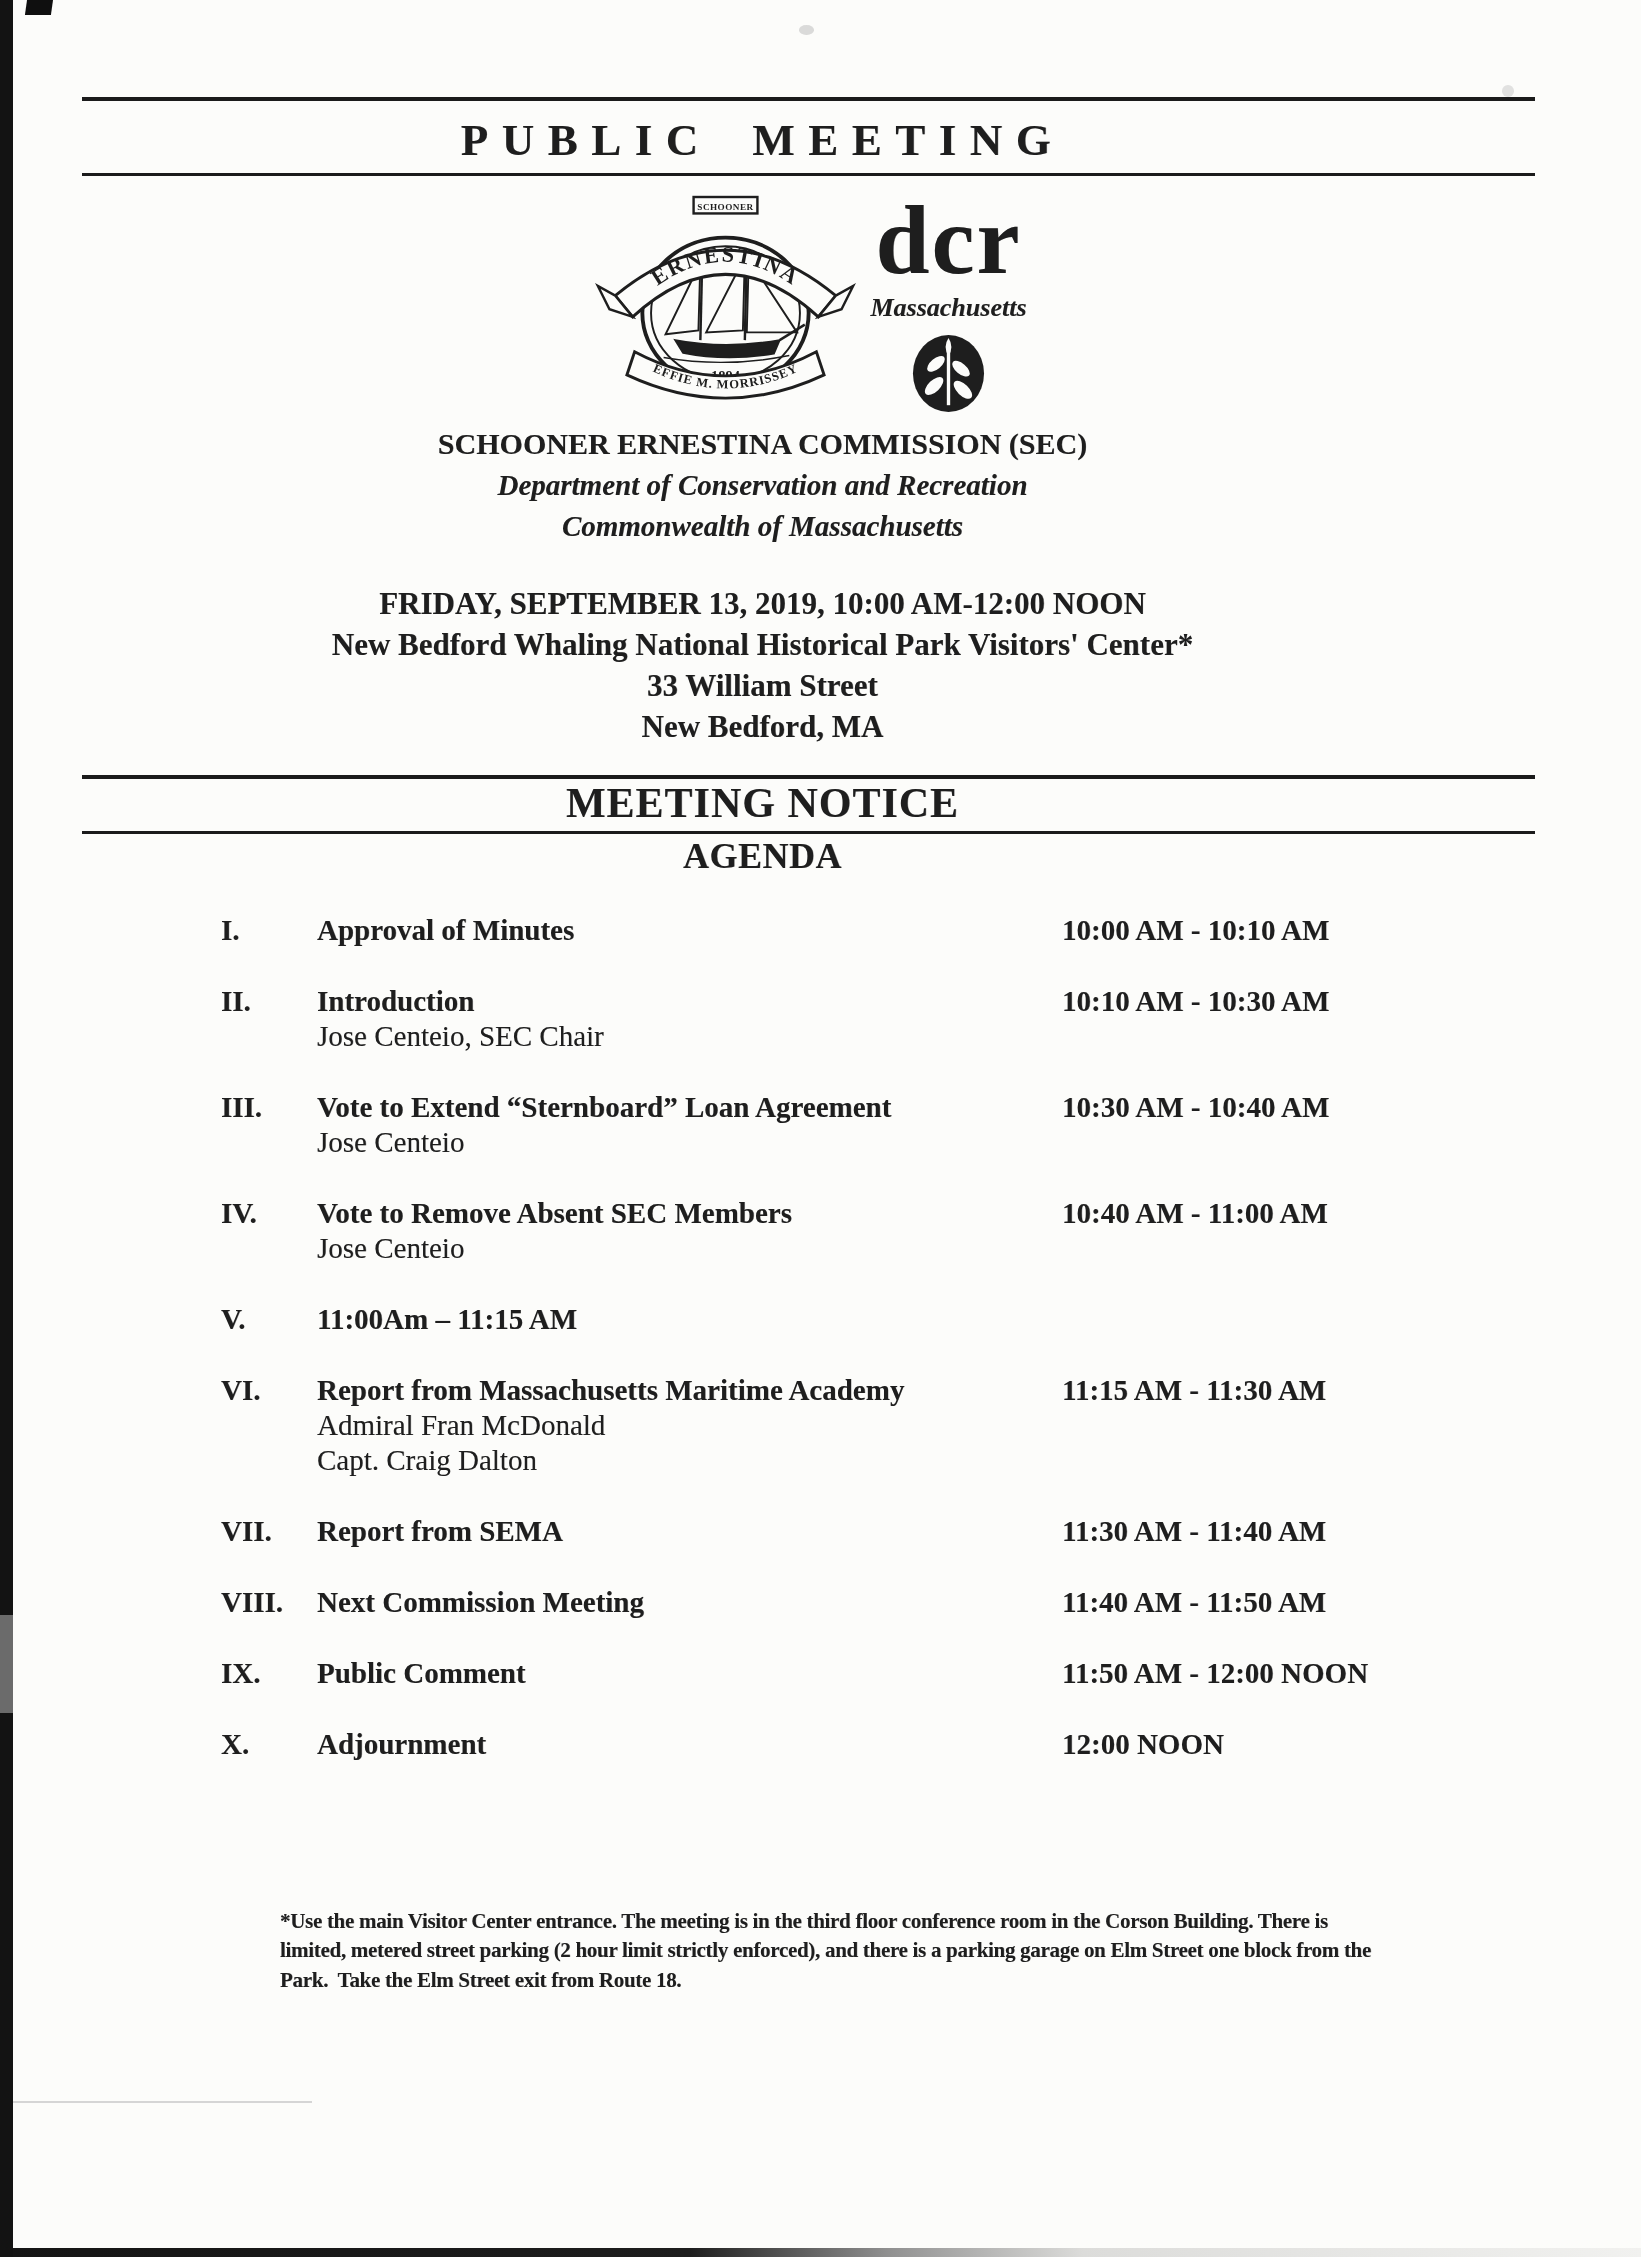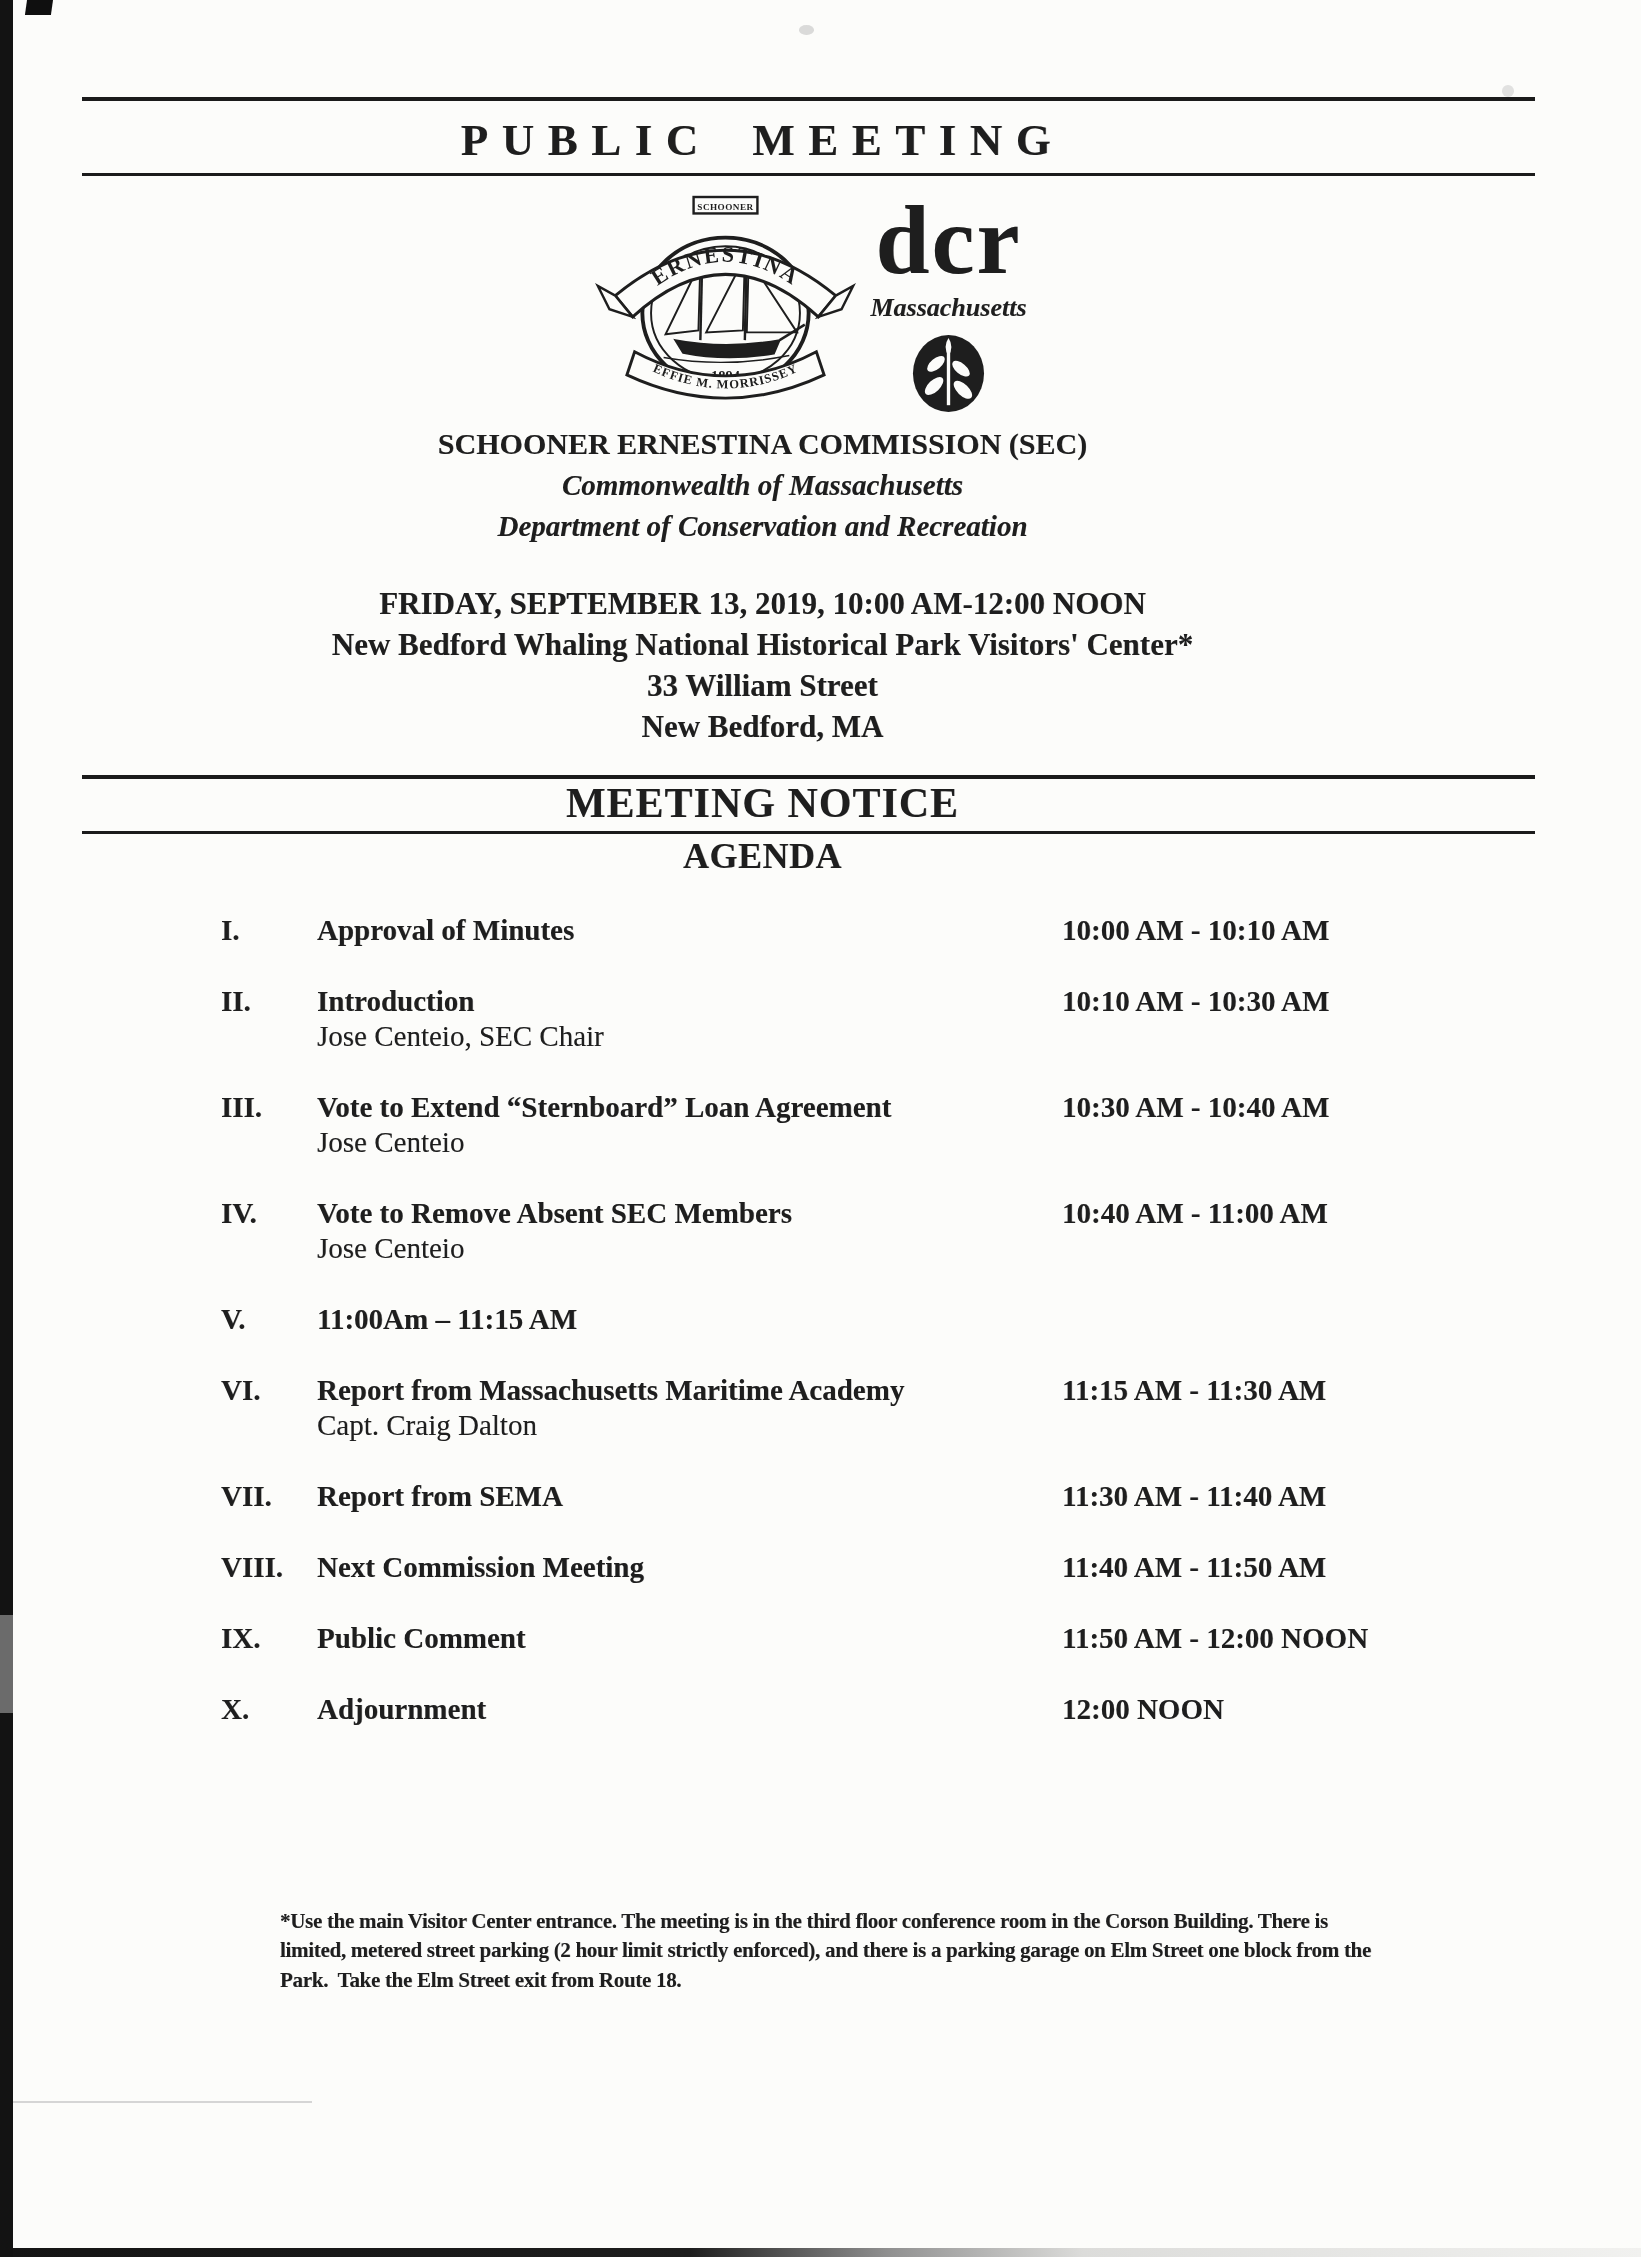--- a/index.html
+++ b/index.html
@@ -134,22 +134,22 @@
       <ellipse cx="25" cy="31" rx="11" ry="5.5" fill="#fcfcfa" transform="rotate(-40 25 31)"></ellipse>
       <ellipse cx="51" cy="36" rx="11" ry="5.5" fill="#fcfcfa" transform="rotate(40 51 36)"></ellipse>
       <ellipse cx="23" cy="54" rx="12" ry="6" fill="#fcfcfa" transform="rotate(-44 23 54)"></ellipse>
       <ellipse cx="53" cy="58" rx="12" ry="6" fill="#fcfcfa" transform="rotate(44 53 58)"></ellipse>
     </svg>
   </div>
 </div>
 
 <div class="centered org-block">
   <div class="org-line-1 ink">SCHOONER ERNESTINA COMMISSION (SEC)</div>
+  <div class="org-line-it ink">Department of Conservation and Recreation</div>
   <div class="org-line-it ink">Commonwealth of Massachusetts</div>
-  <div class="org-line-it ink">Department of Conservation and Recreation</div>
 </div>
 
 <div class="centered event-block">
   <div class="event-line ink">FRIDAY, SEPTEMBER 13, 2019, 10:00 AM-12:00 NOON</div>
   <div class="event-line ink">New Bedford Whaling National Historical Park Visitors' Center*</div>
   <div class="event-line ink">33 William Street</div>
   <div class="event-line ink">New Bedford, MA</div>
 </div>
 
 <div class="rule rule-3"></div>
@@ -203,20 +203,21 @@
   <div class="agenda-row">
     <div class="agenda-numeral ink">V.</div>
     <div class="agenda-time ink">11:00Am – 11:15 AM</div>
   </div>
 
   <div class="agenda-row">
     <div class="agenda-numeral ink">VI.</div>
     <div>
       <div class="agenda-title ink">Report from Massachusetts Maritime Academy</div>
       <div class="agenda-subs">
+          <div class="ink">Admiral Fran McDonald</div>
           <div class="ink">Capt. Craig Dalton</div>
         </div>
     </div>
     <div class="agenda-time ink">11:15 AM - 11:30 AM</div>
   </div>
 
   <div class="agenda-row">
     <div class="agenda-numeral ink">VII.</div>
     <div>
       <div class="agenda-title ink">Report from SEMA</div>

